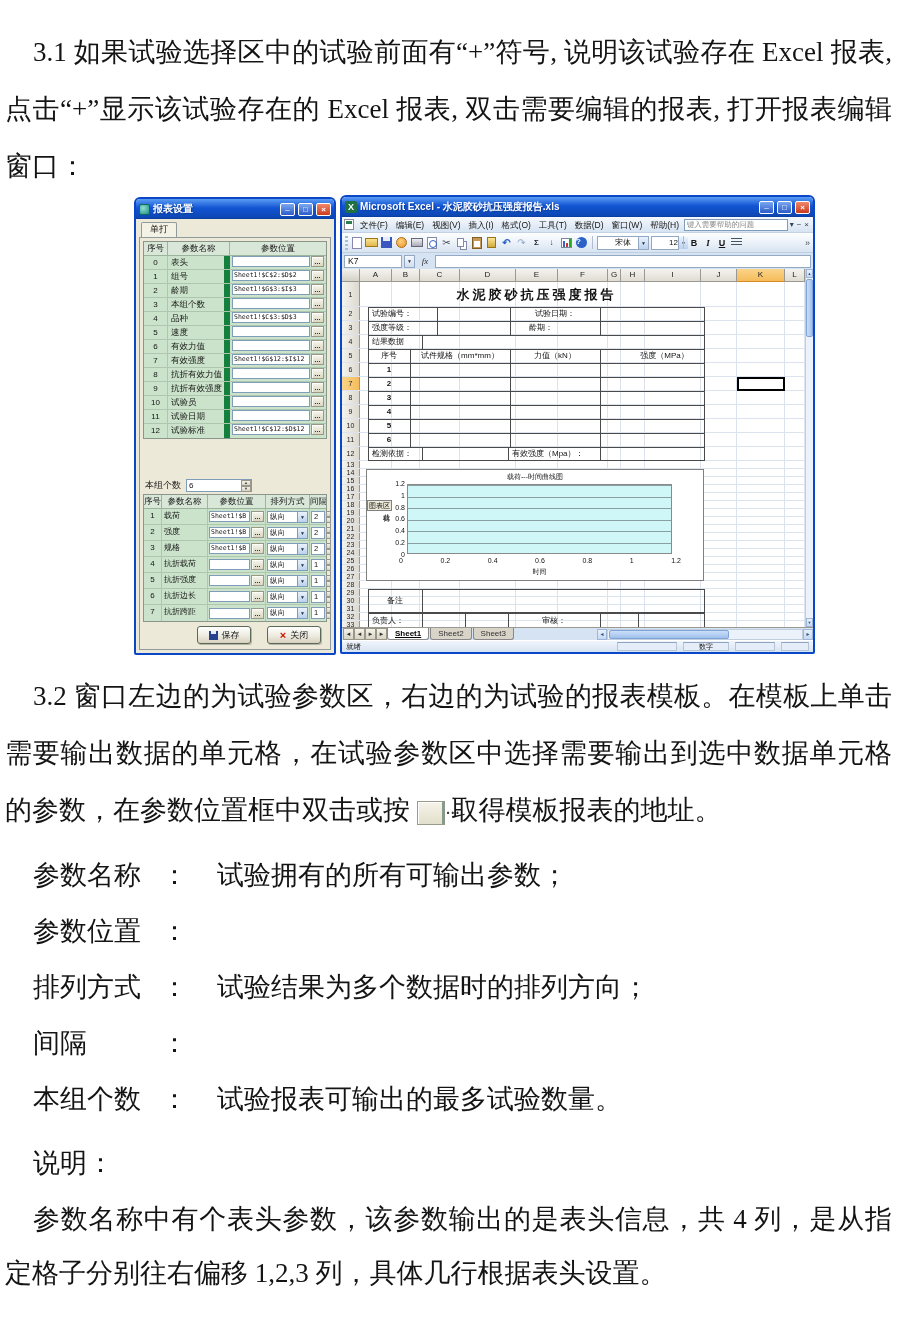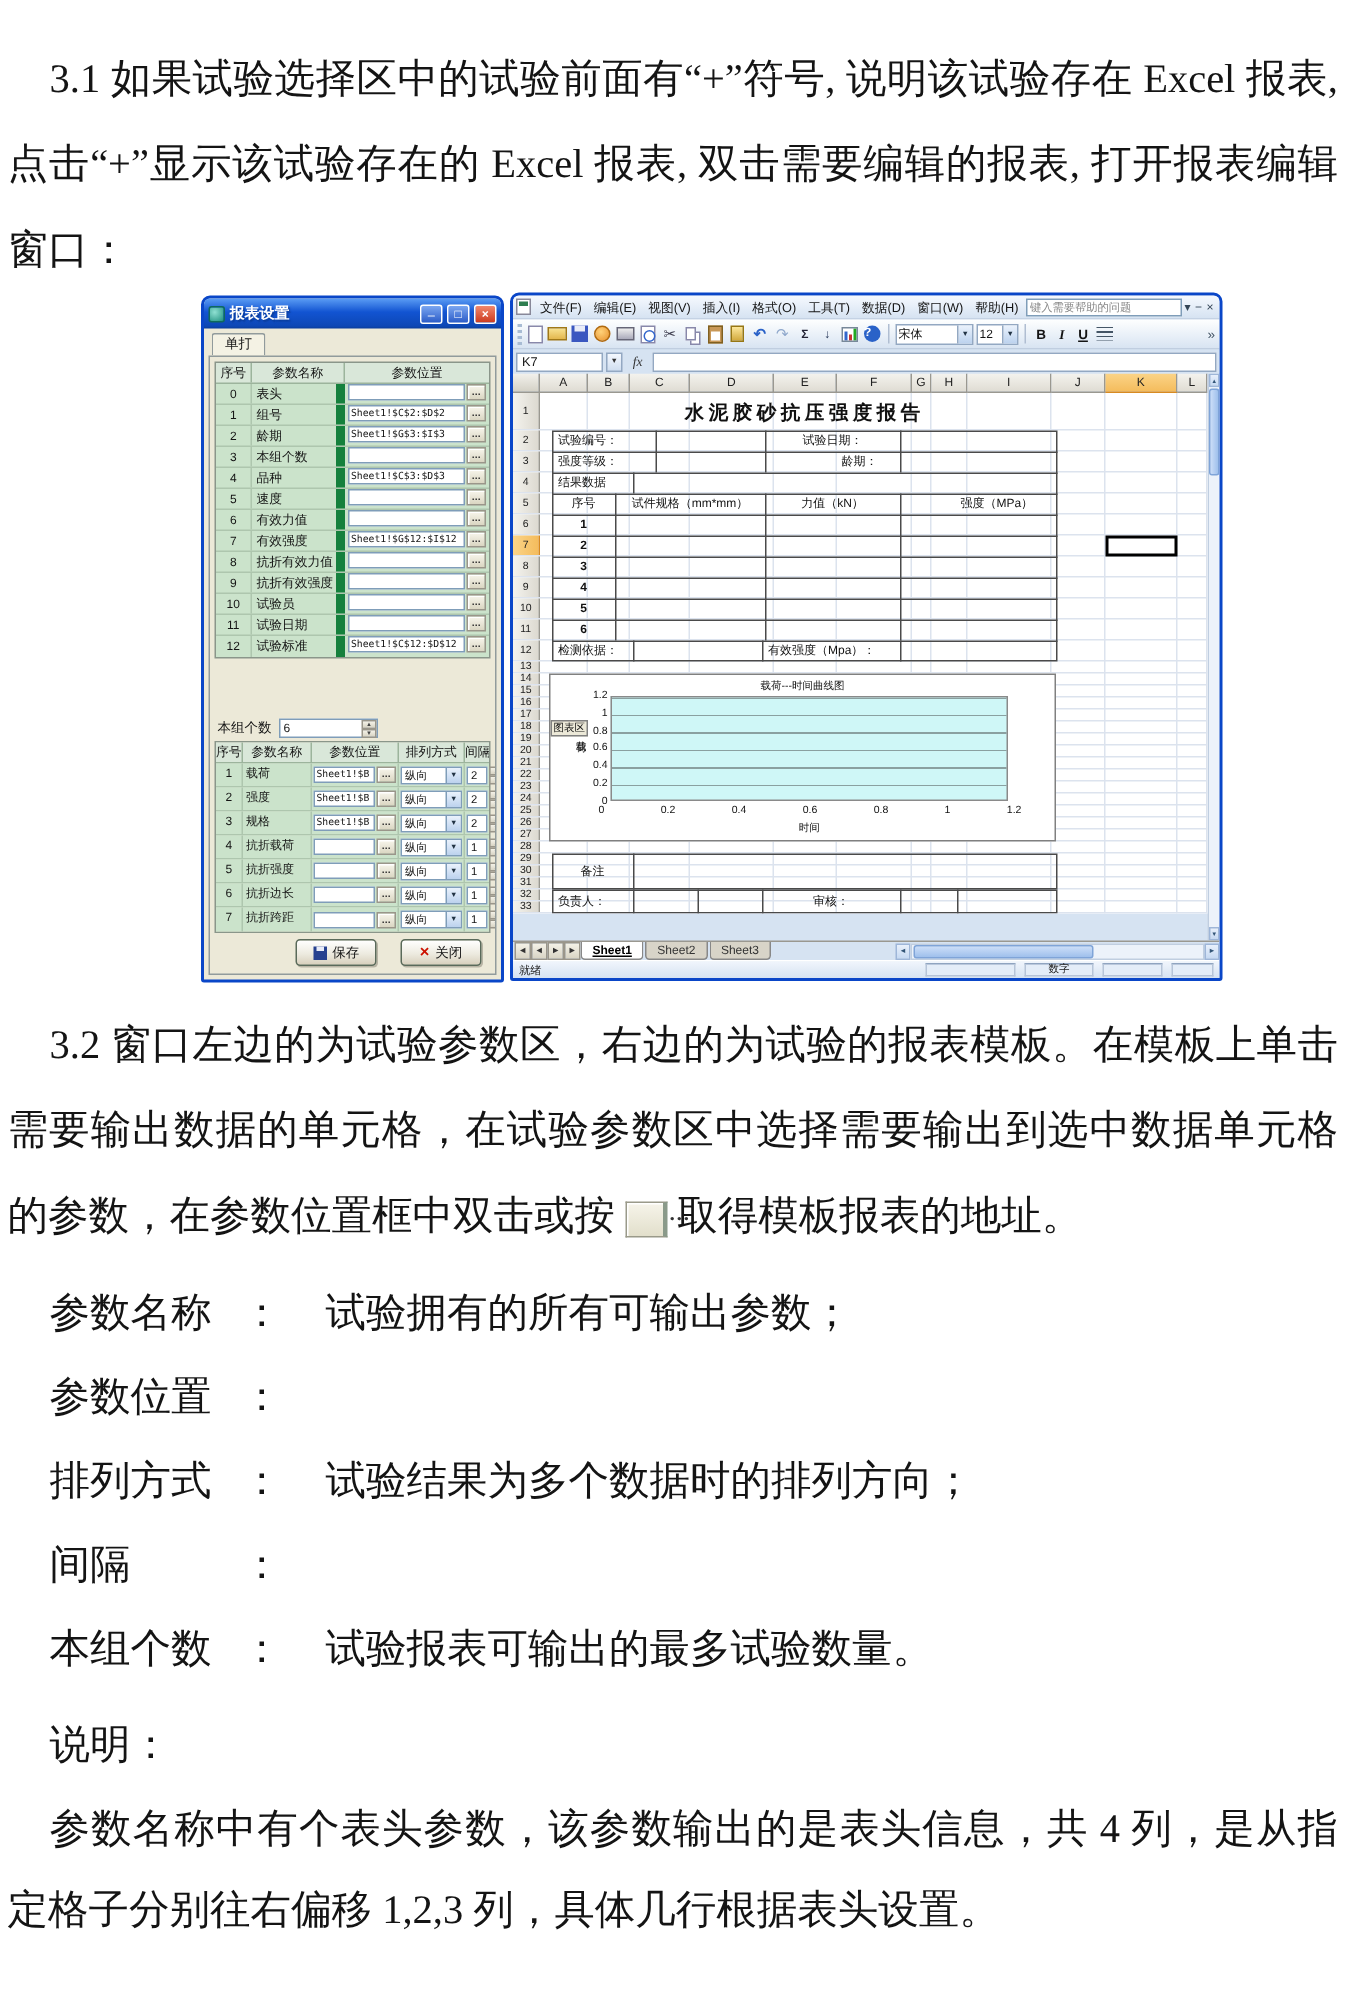--- a/index.html
+++ b/index.html
@@ -104,21 +104,21 @@
 .i-paste::after{content:"";position:absolute;left:1px;top:3px;right:1px;bottom:1px;background:#fff}
 .i-painter{width:9px;height:11px;background:linear-gradient(#FCE79A,#D2A93C);border:1px solid #967714}
 .i-undo::after{content:"↶";color:#2A62C8;font-weight:bold;font-size:10px}
 .i-redo::after{content:"↷";color:#8FA8CC;font-size:10px}
 .i-sum{font-weight:bold;color:#223}
 .i-sort::after{content:"↓";color:#235;font-weight:bold}
 .i-chart{width:11px;height:10px;background:#fff;border:1px solid #789;background-image:linear-gradient(#36C,#36C),linear-gradient(#C33,#C33),linear-gradient(#2A2,#2A2);background-size:2px 6px,2px 4px,2px 8px;background-position:1px bottom,4px bottom,7px bottom;background-repeat:no-repeat}
 .i-help{width:11px;height:11px;background:#2A62C8;border-radius:50%;color:#fff;font-weight:bold}
 .i-help::after{content:"?"}
 .tsep{width:1px;height:13px;flex:none;background:#B0BED2;margin:0 2px}
-.fontbox,.sizebox{height:14px;background:#fff;border:1px solid #93A8C2;display:flex;align-items:center;font-size:8px;padding-left:1px;flex:none}
+.fontbox,.sizebox{height:14px;background:#fff;border:1px solid #93A8C2;display:flex;align-items:center;font-size:8px;padding-left:17px;flex:none}
 .fontbox{width:52px}
 .sizebox{width:28px}
 .dd{margin-left:auto;width:10px;height:100%;background:linear-gradient(#EAF2FC,#BCD2EE);border-left:1px solid #93A8C2;font-size:5px;line-height:12px;text-align:center;color:#234;flex:none}
 .dd::after{content:"▼"}
 .fmt{width:12px;text-align:center;font-size:9px;font-weight:bold;flex:none}
 .fmt.it{font-style:italic;font-family:"Liberation Serif",serif}
 .fmt.un{text-decoration:underline}
 .i-align{width:11px;height:9px;background:repeating-linear-gradient(180deg,#456 0 1px,transparent 1px 3px)}
 .chev{margin-left:auto;color:#456;font-size:9px;flex:none}
 .chev::after{content:"»"}
@@ -519,20 +519,27 @@
             <span class="btn">
               <span class="xred"></span>
               <span>关闭</span>
             </span>
           </div>
         </div>
       </div>
     </div>
 
     <div class="xl">
+      <div class="xtbar">
+        <span class="xico"></span>
+        <span class="ttxt">Microsoft Excel - 水泥胶砂抗压强度报告.xls</span>
+        <span class="wb min"></span>
+        <span class="wb max"></span>
+        <span class="wb cls"></span>
+      </div>
       <div class="xmenu">
         <span class="mico"></span>
         <span class="mis">
 
         <span class="mi">文件(F)</span>
             <span class="mi">编辑(E)</span>
             <span class="mi">视图(V)</span>
             <span class="mi">插入(I)</span>
             <span class="mi">格式(O)</span>
             <span class="mi">工具(T)</span>
@@ -769,21 +776,21 @@
               <div class="vl2" style="left:62px;top:53px;height:14px"></div>
               <div class="vl2" style="left:50px;top:67px;height:98px"></div>
               <div class="vl2" style="left:150px;top:67px;height:98px"></div>
               <div class="vl2" style="left:240px;top:67px;height:98px"></div>
               <div class="vl2" style="left:62px;top:165px;height:14px"></div>
               <div class="vl2" style="left:148px;top:165px;height:14px"></div>
               <div class="vl2" style="left:240px;top:165px;height:14px"></div>
               <span class="lb" style="left:12px;top:25px">试验编号：</span>
               <span class="lb lbc" style="left:150px;top:25px;width:90px">试验日期：</span>
               <span class="lb" style="left:12px;top:39px">强度等级：</span>
-              <span class="lb lbc" style="left:168px;top:39px;width:90px">龄期：</span>
+              <span class="lb lbc" style="left:136px;top:39px;width:90px">龄期：</span>
               <span class="lb" style="left:12px;top:53px">结果数据</span>
               <span class="lb lbc" style="left:8px;top:67px;width:42px">序号</span>
               <span class="lb lbc" style="left:50px;top:67px;width:100px">试件规格（mm*mm）</span>
               <span class="lb lbc" style="left:150px;top:67px;width:90px">力值（kN）</span>
               <span class="lb lbc" style="left:252px;top:67px;width:105px">强度（MPa）</span>
               <div class="rnums">
 
               <div>1</div>
                   <div>2</div>
                   <div>3</div>

